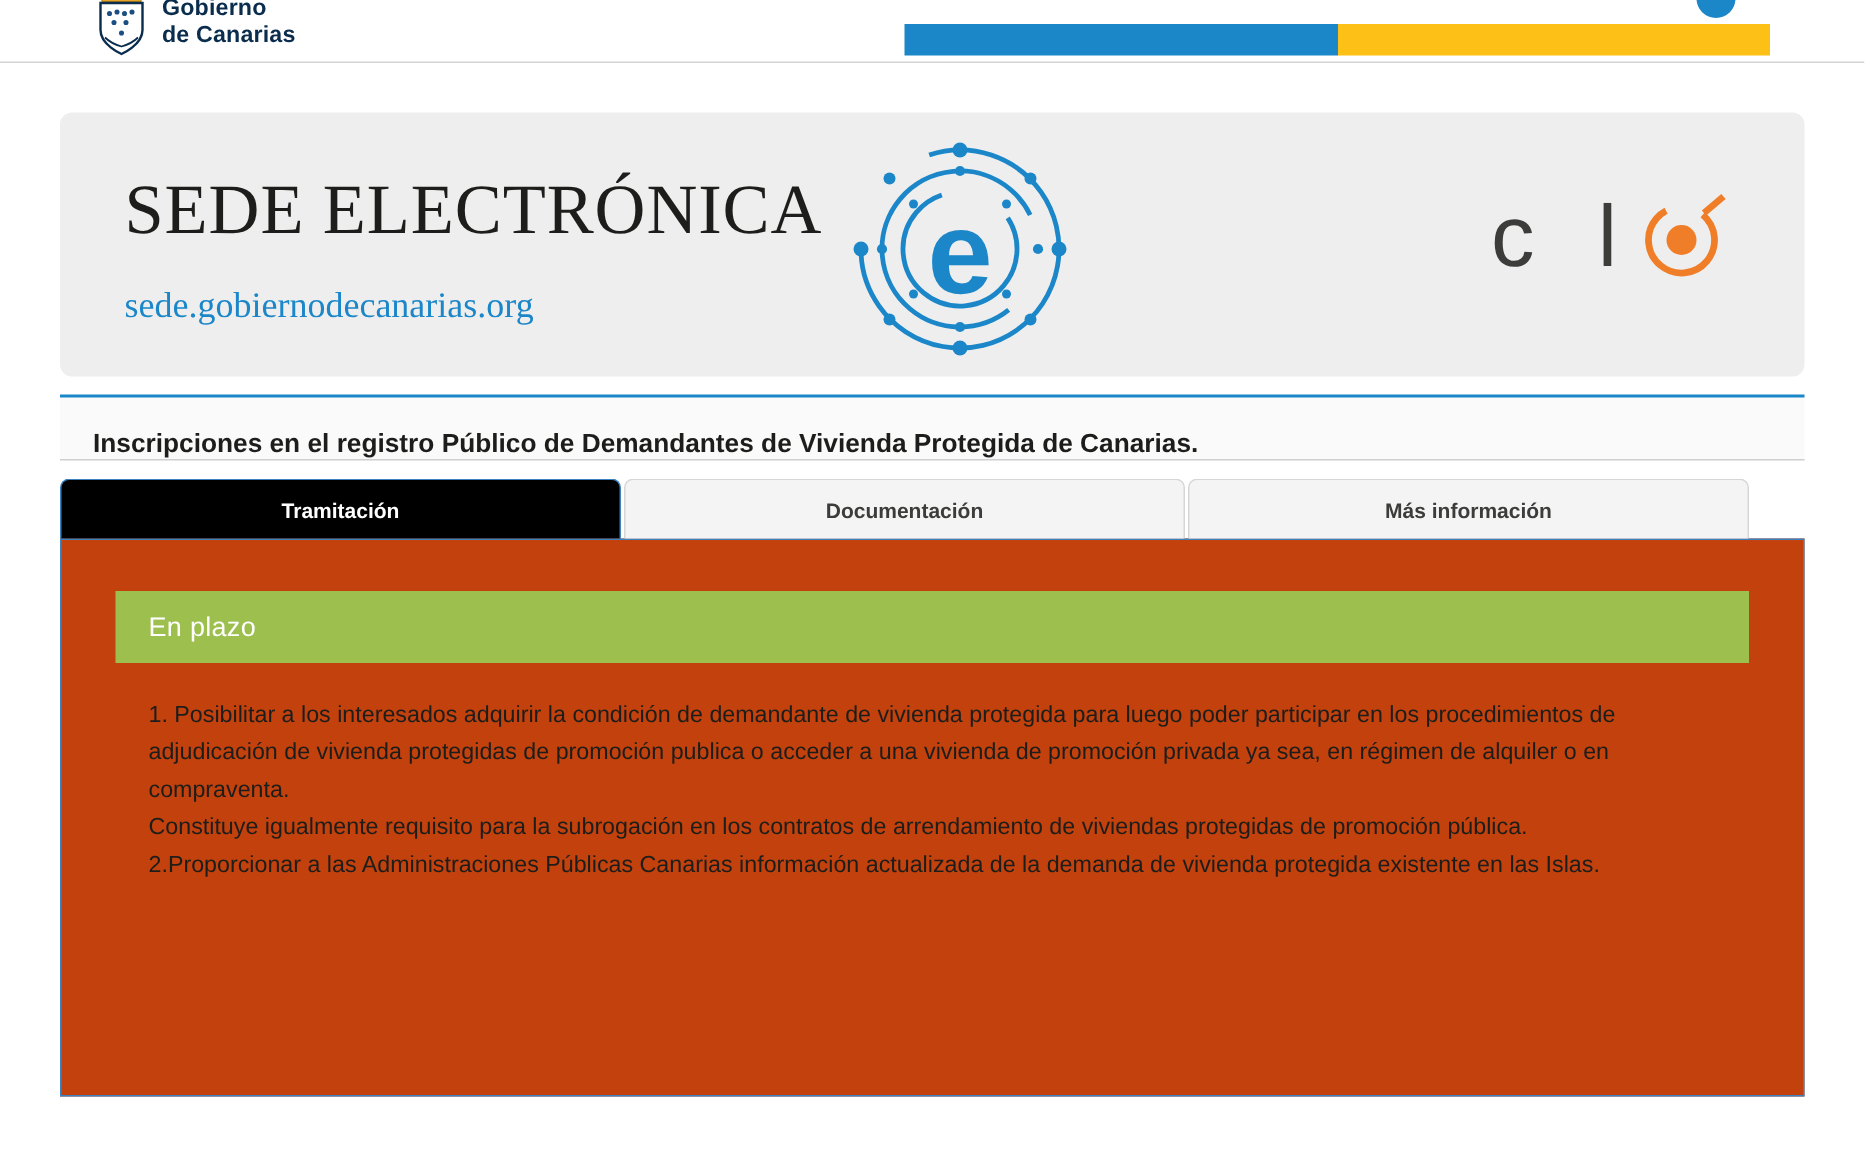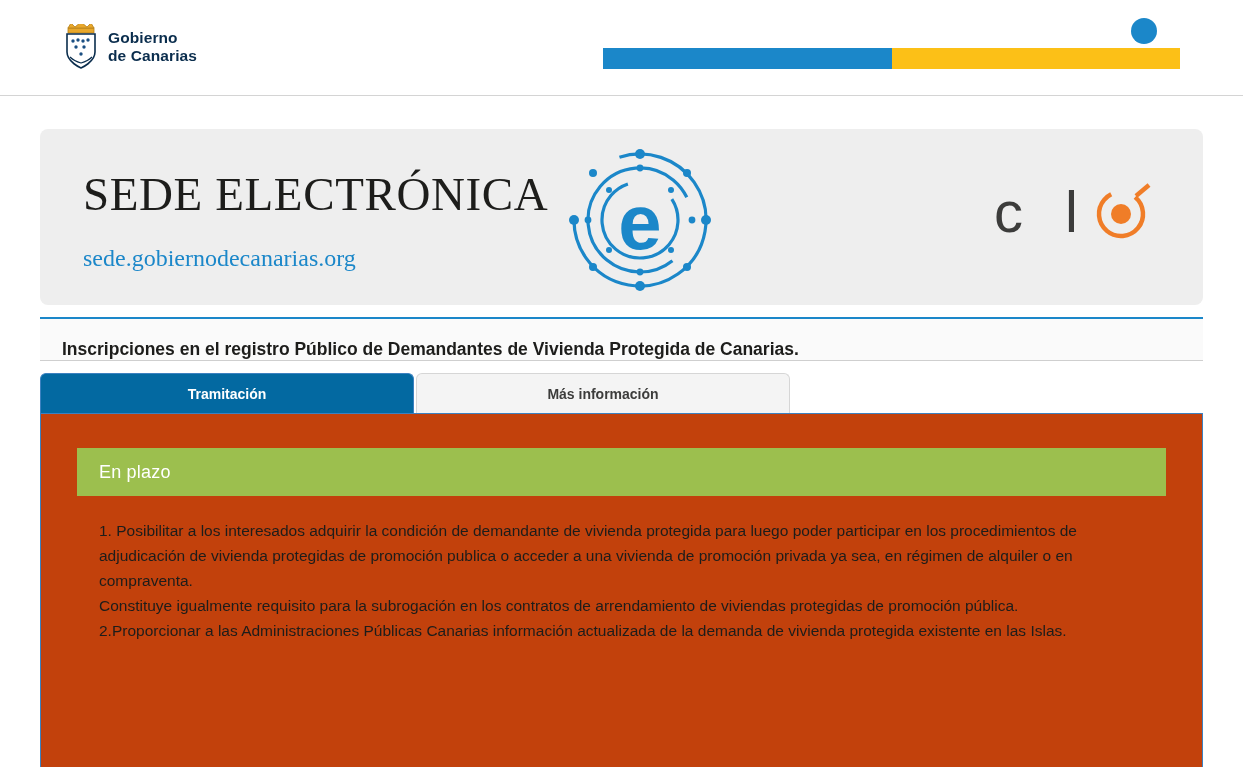--- a/index.html
+++ b/index.html
@@ -7,24 +7,23 @@
     margin: 0; padding: 0;
     width: 1243px; height: 767px;
     background: #ffffff;
     font-family: "Liberation Sans", sans-serif;
     overflow: hidden;
   }
 
   
   .topbar {
     position: relative;
-    height: 64px;
+    height: 42px;
     background: #ffffff;
     border-bottom: 1px solid #d4d4d4;
-    margin-top: 32px;
   }
   .gov-logo {
     position: absolute;
     left: 62px;
     top: -8px;
     display: flex;
     align-items: center;
     gap: 8px;
   }
   .gov-shield {
@@ -151,21 +150,21 @@
     font-weight: bold;
     color: #3c3c3b;
     background: #f4f4f4;
     border: 1px solid #d6d6d6;
     border-bottom: none;
     border-radius: 6px 6px 0 0;
     margin-right: 2px;
     cursor: pointer;
   }
   .tab.active {
-    background: #0369a1;
+    background: #000000;
     color: #ffffff;
     border-color: #3c81c0;
   }
 
   
   .panel {
     margin: 0 40px 0 40px;
     border: 1px solid #3c81c0;
     background: #c2410c;
     height: 372px;
@@ -298,20 +297,23 @@
 
 <div class="page-title-wrap">
   <div class="page-title">Inscripciones en el registro Público de Demandantes de Vivienda Protegida de Canarias.</div>
 </div>
 
 <div class="tabs">
   <div class="tab active">
     <span>Tramitación</span>
   </div>
   <div class="tab">
+    <span>Documentación</span>
+  </div>
+  <div class="tab">
     <span>Más información</span>
   </div>
 </div>
 
 <div class="panel">
 
   <div class="status-banner">
     <span>En plazo</span>
   </div>
 

